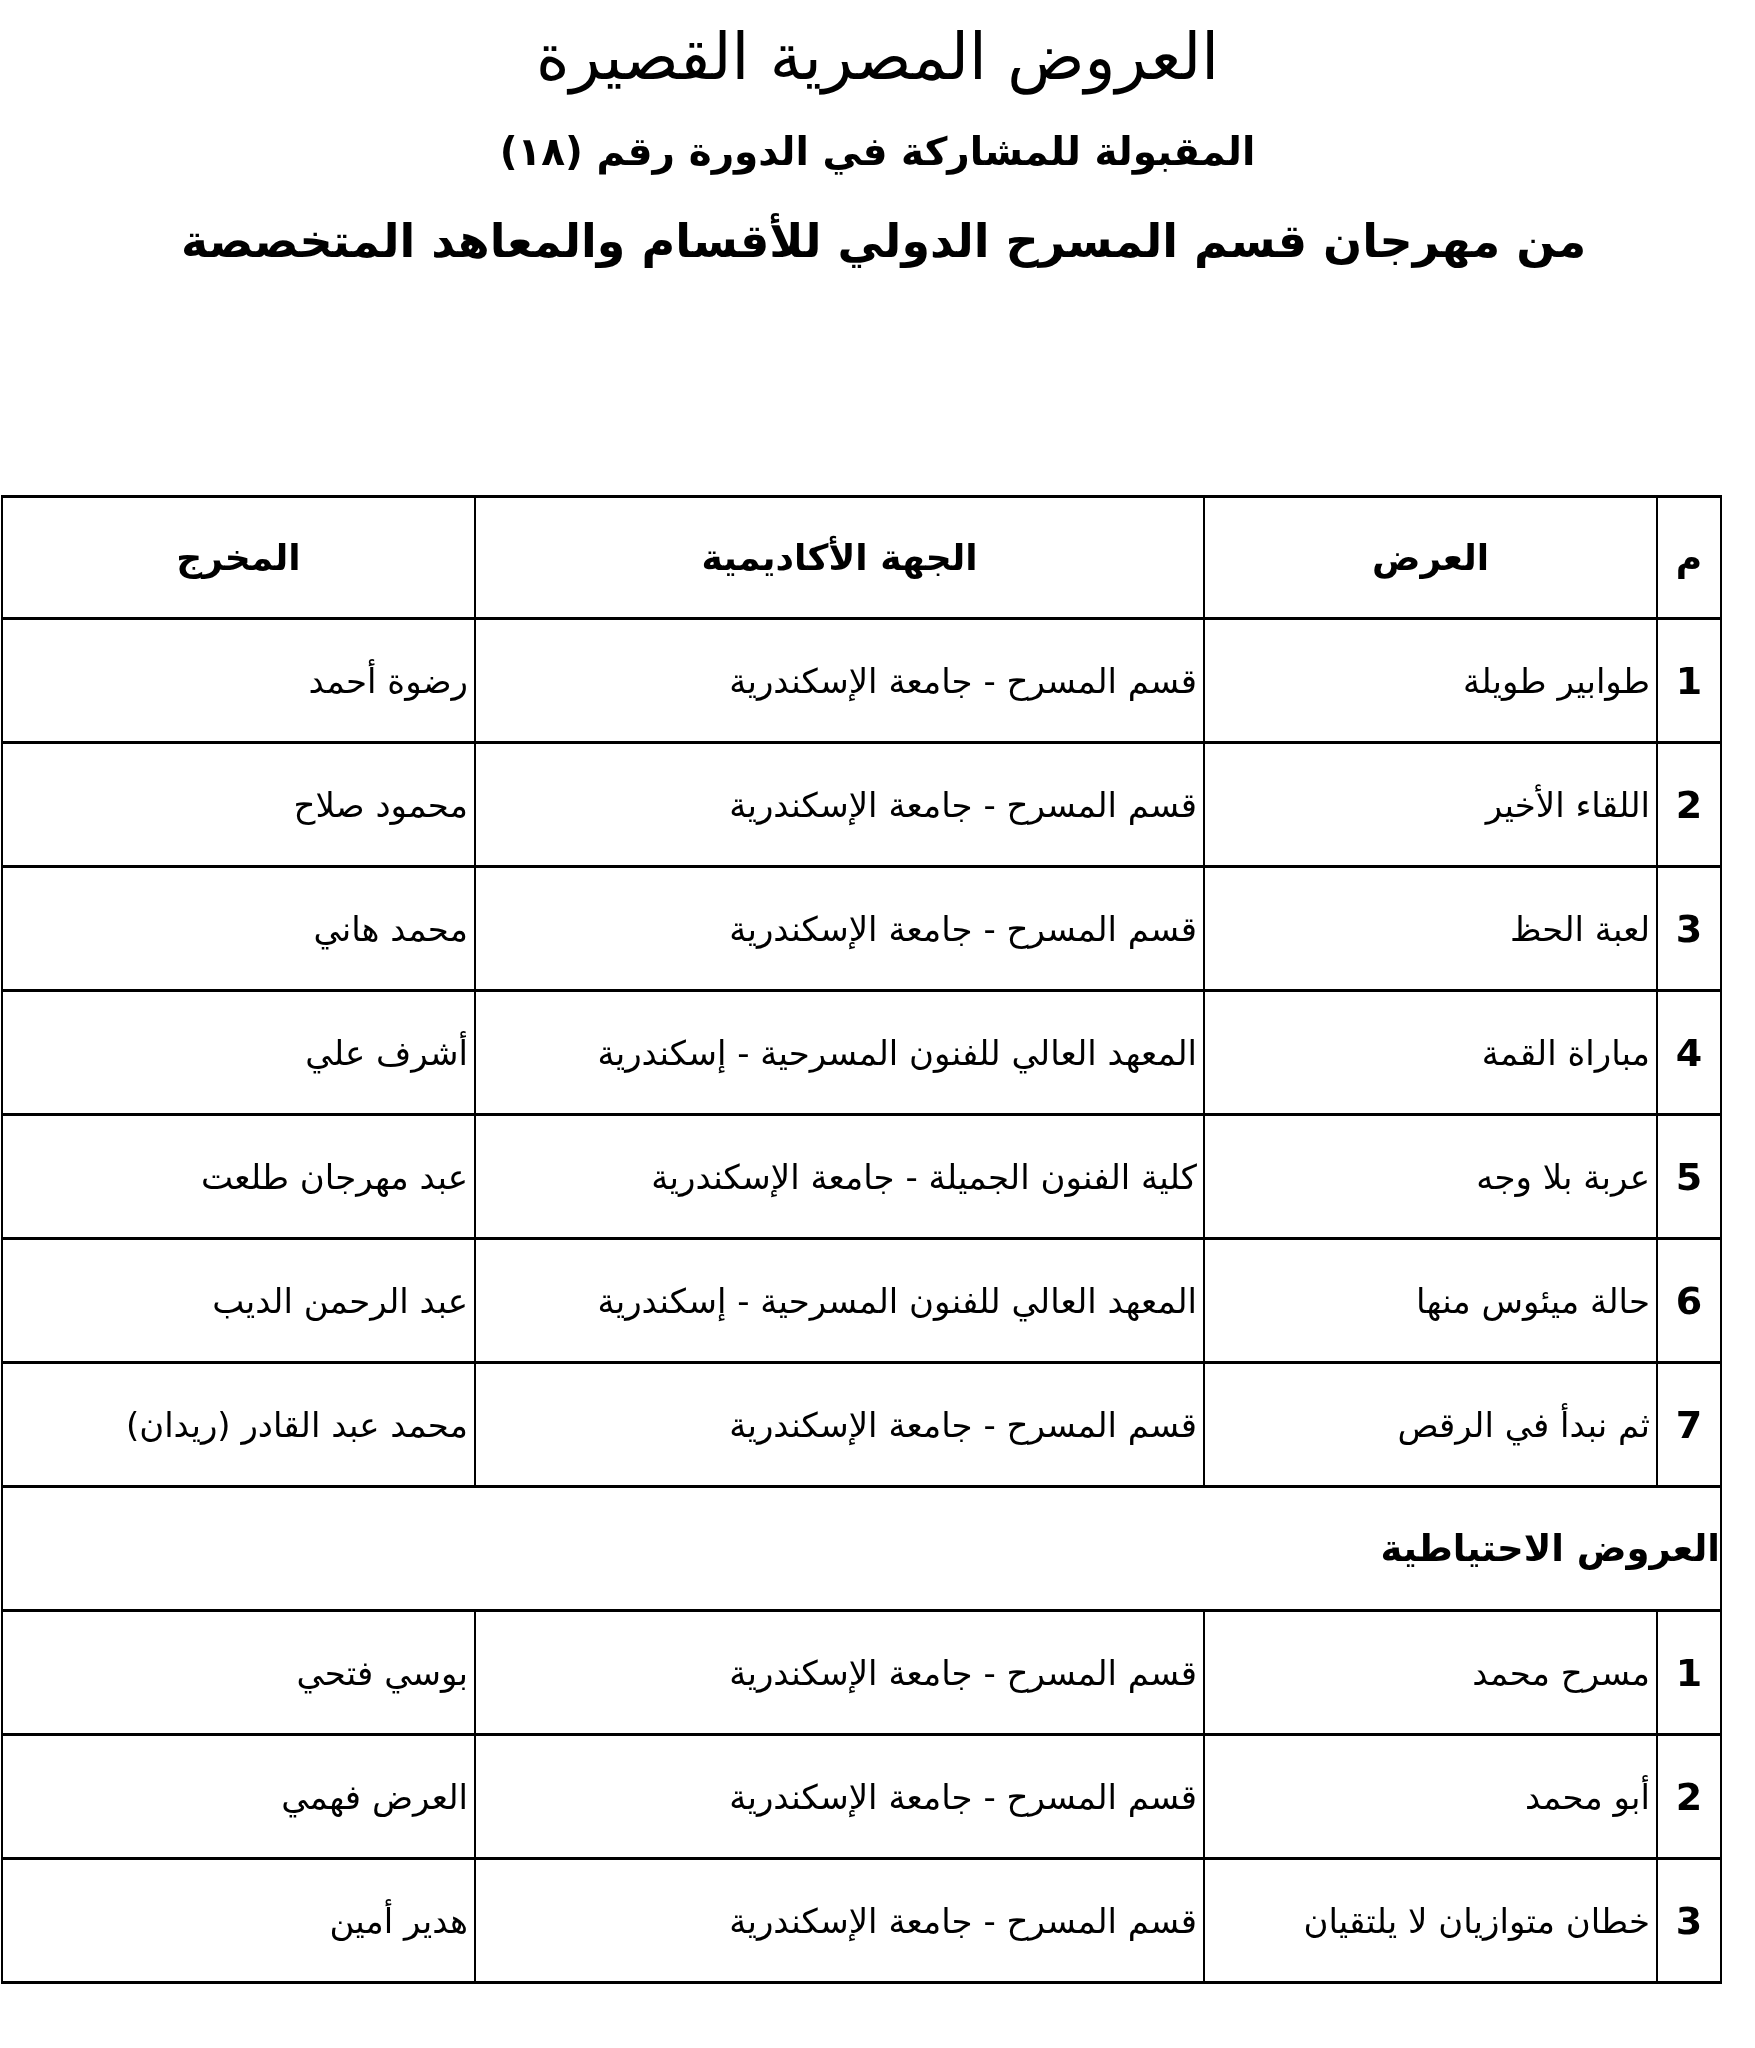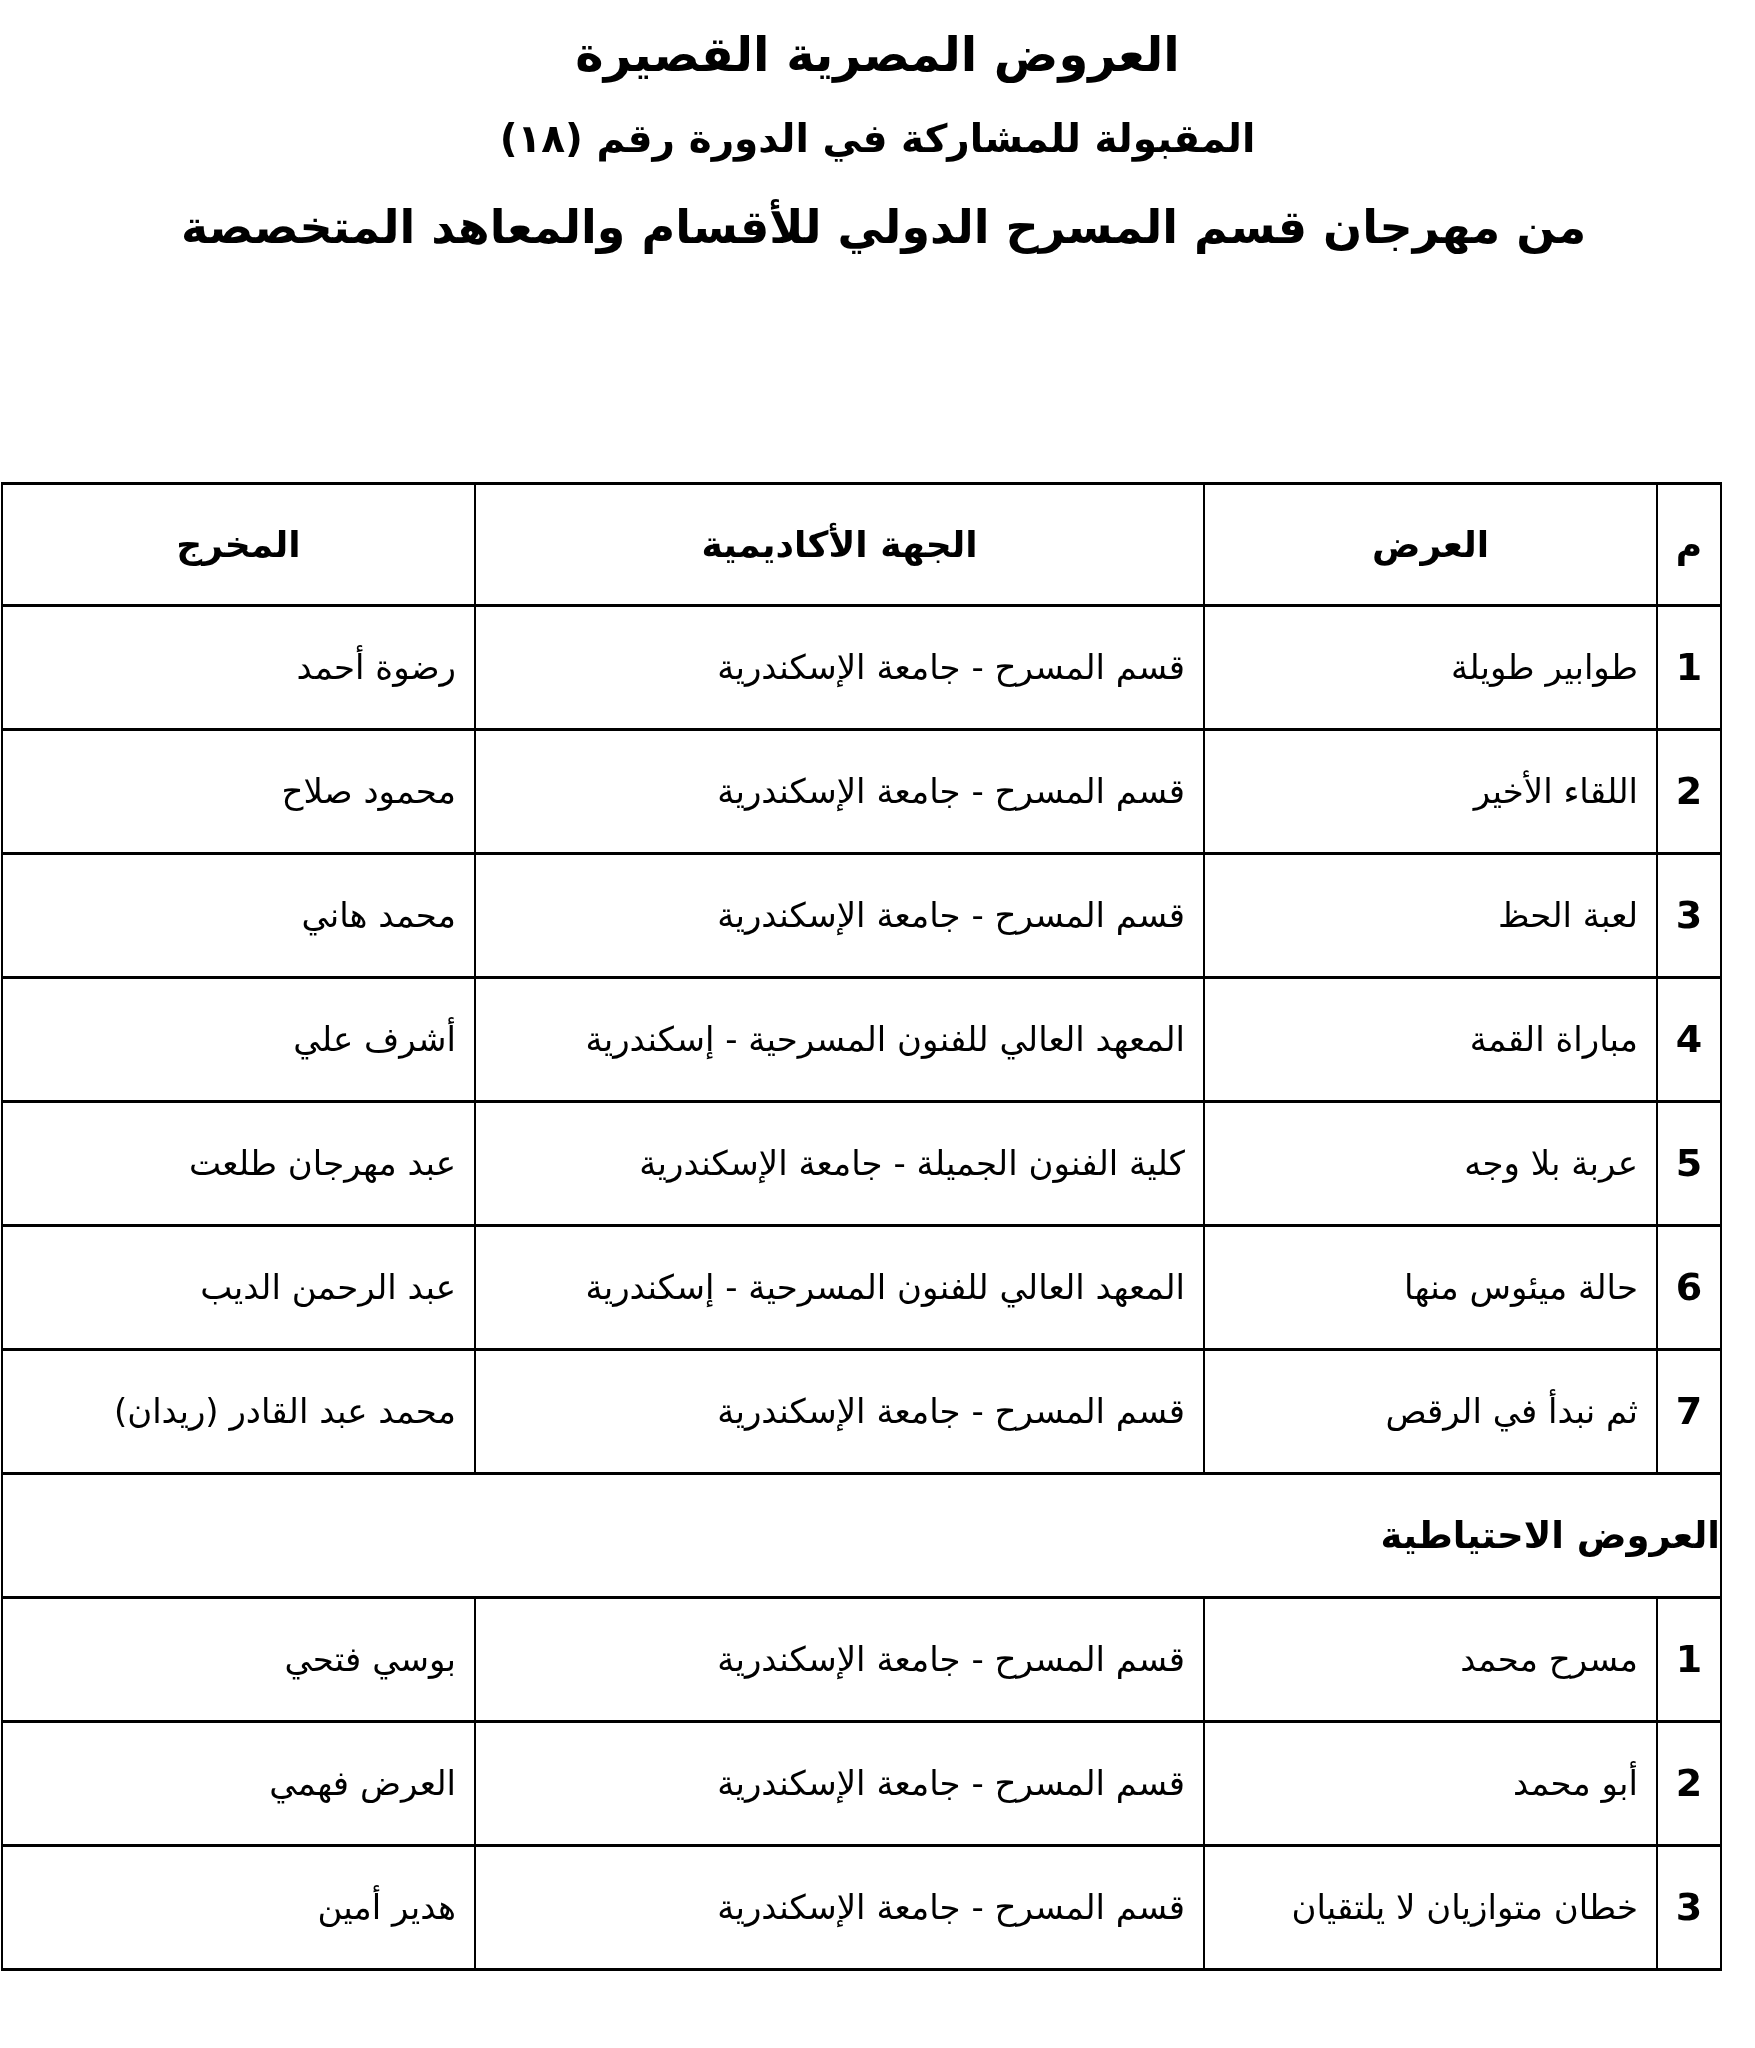--- a/index.html
+++ b/index.html
@@ -16,23 +16,23 @@
     width: 1755px;
     height: 2048px;
     position: relative;
     box-sizing: border-box;
   }
   .doc-header {
     padding-top: 14px;
     text-align: center;
   }
   .title-1 {
-    margin: 8px;
-    font-size: 48px;
-    font-weight: bold;
+    margin: 0;
+    font-size: 64px;
+    font-weight: normal;
     line-height: 1.35;
   }
   .title-2 {
     margin: 26px 0 0 0;
     font-size: 39px;
     font-weight: bold;
     line-height: 1.35;
   }
   .title-3 {
     margin: 30px 0 0 0;
@@ -67,21 +67,21 @@
     font-size: 36px;
     font-weight: bold;
     text-align: center;
     padding: 0 16px;
   }
   tbody td {
     height: 124px;
     font-size: 34px;
     font-weight: normal;
     text-align: right;
-    padding: 0 18px;
+    padding: 0 6px;
   }
   tbody td.col-num {
     text-align: center;
     font-weight: bold;
     font-size: 38px;
     padding: 0 4px;
   }
   tr.section-row td {
     text-align: right;
     font-weight: bold;

